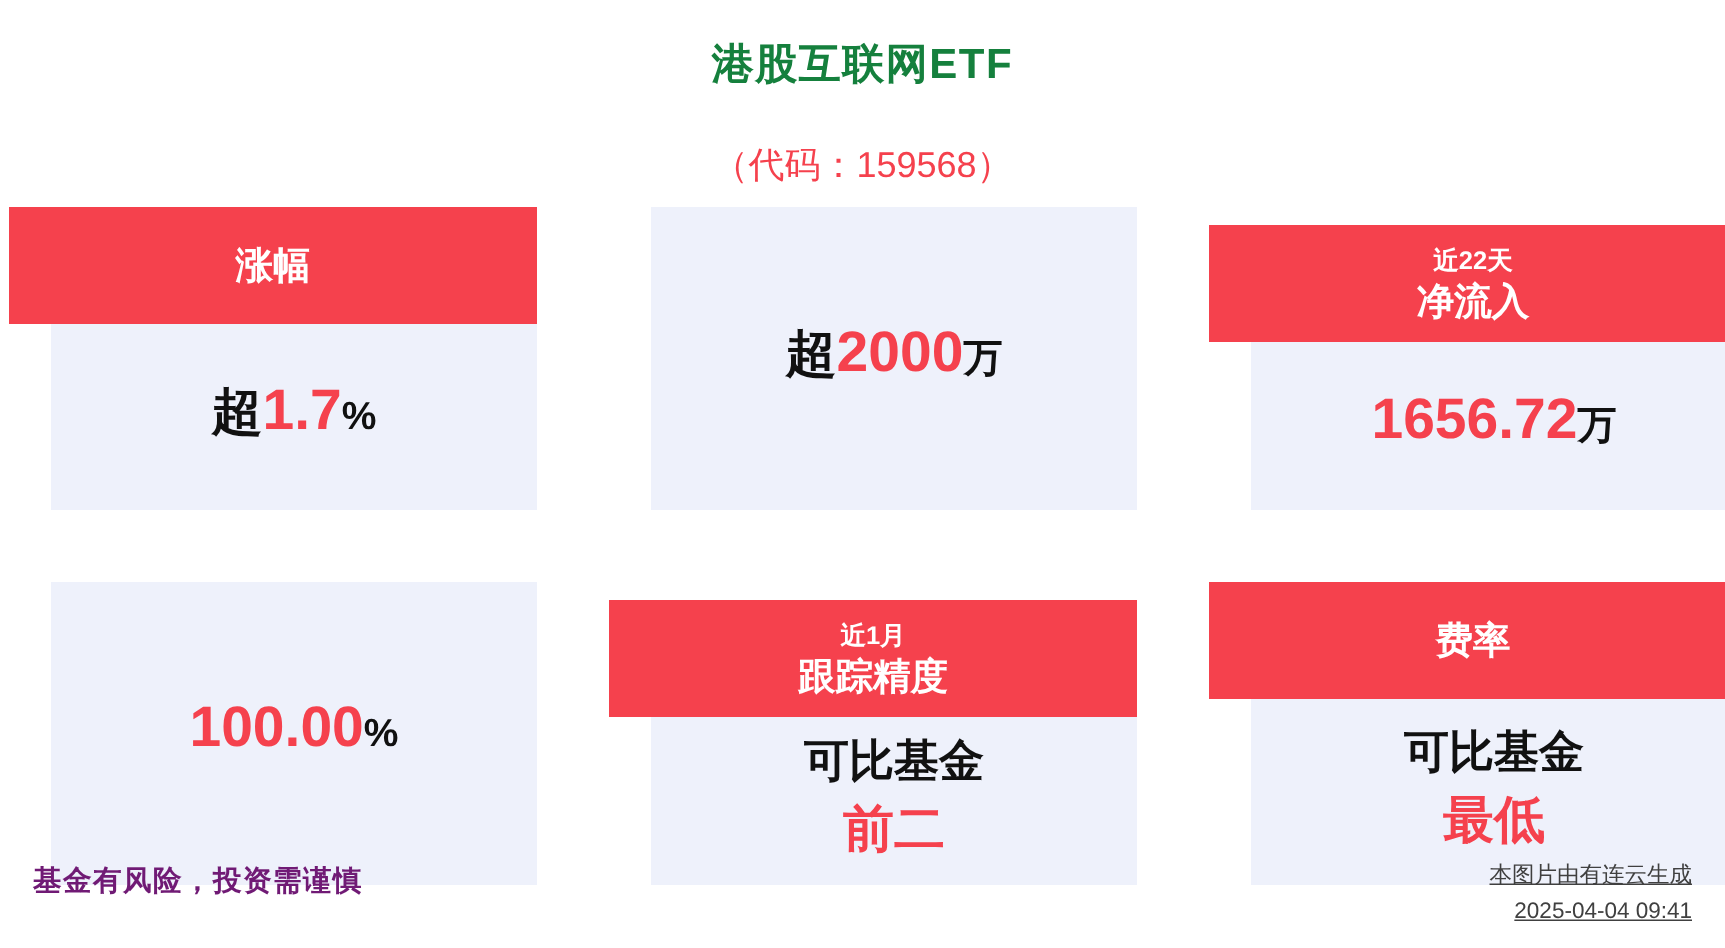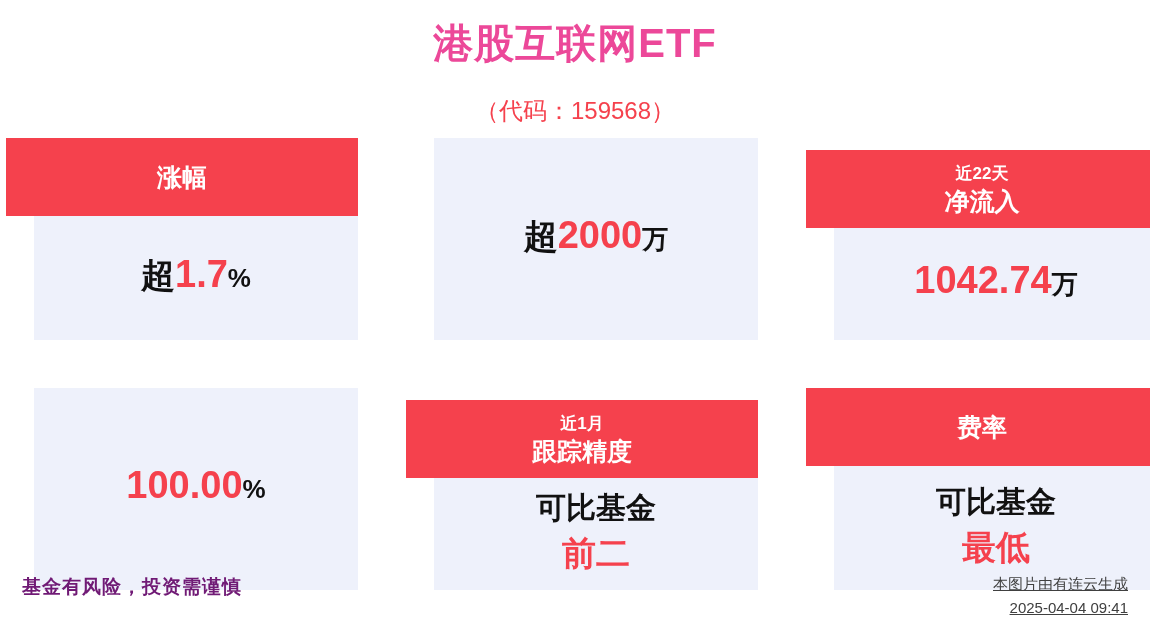--- a/index.html
+++ b/index.html
@@ -16,23 +16,23 @@
     width: 1150px;
     height: 632px;
     position: relative;
   }
   
   .header {
     text-align: center;
     padding-top: 18px;
   }
   .title {
-    font-size: 40px;
-    font-weight: bold;
-    color: #ec4899;
+    font-size: 28px;
+    font-weight: bold;
+    color: #15803d;
     letter-spacing: 1px;
     line-height: 50px;
   }
   .subtitle {
     font-size: 24px;
     color: #f5414d;
     margin-top: 28px;
     line-height: 30px;
   }
   
@@ -173,21 +173,21 @@
       </div>
     </div>
 
     <div class="card">
       <div class="card-head with-sub">
         <div class="head-sub">近22天</div>
         <div class="head-main">净流入</div>
       </div>
       <div class="card-body">
         <div class="val-line">
-          <span class="r">1042.74</span><span class="unit">万</span>
+          <span class="r">1656.72</span><span class="unit">万</span>
         </div>
       </div>
     </div>
 
     <div class="card">
       <div class="card-body">
         <div class="val-line">
           <span class="r">100.00</span><span class="pct">%</span>
         </div>
       </div>

